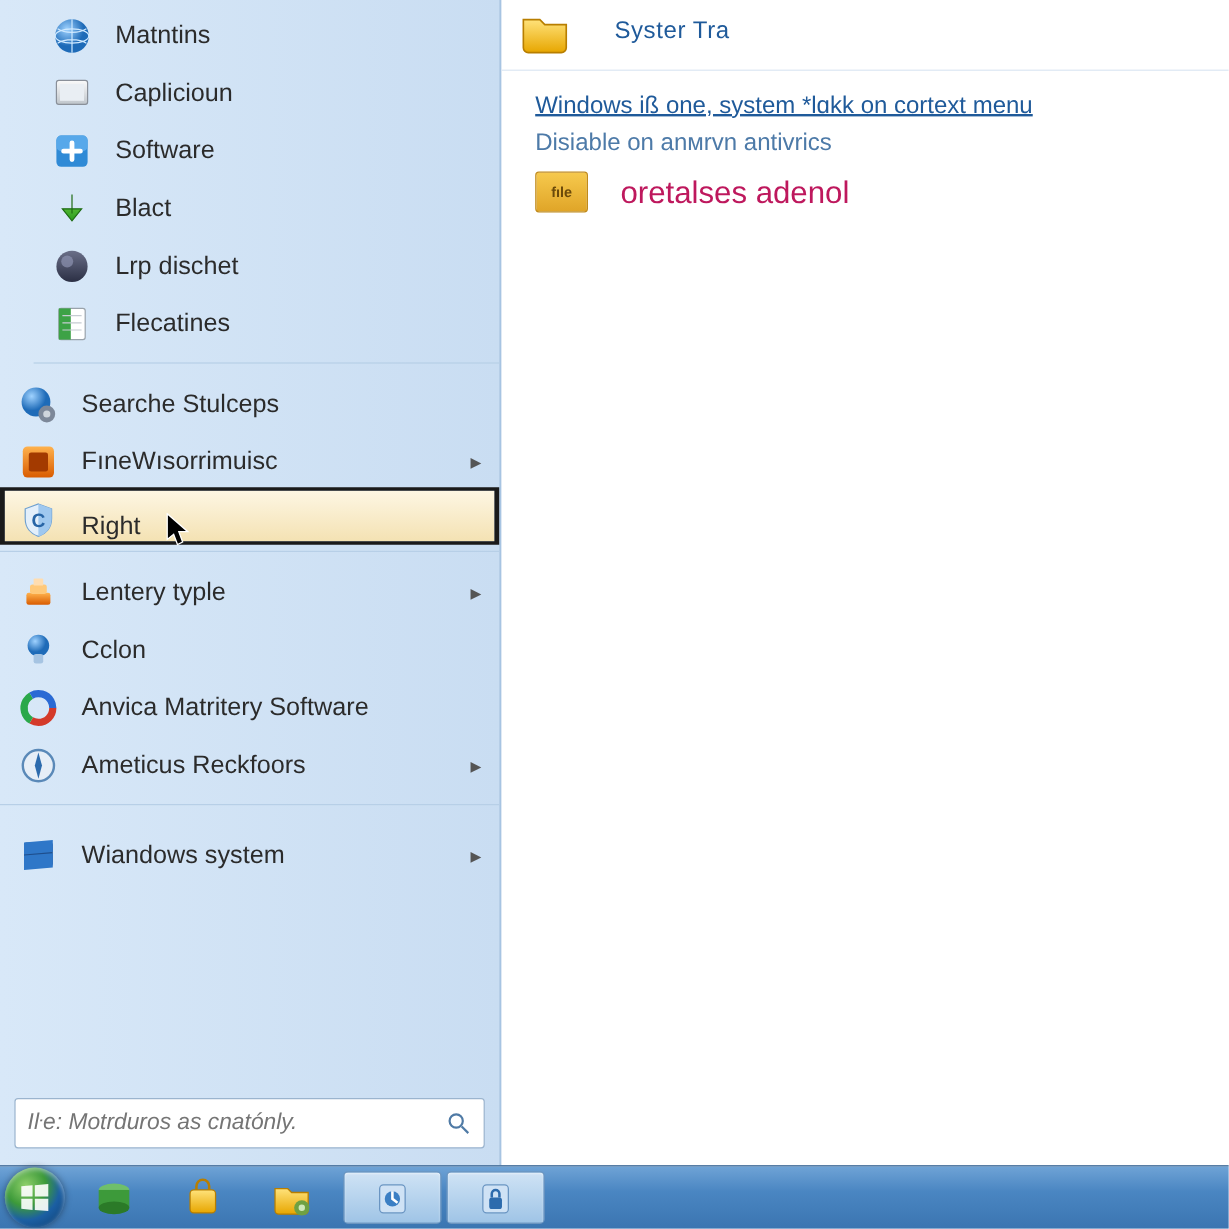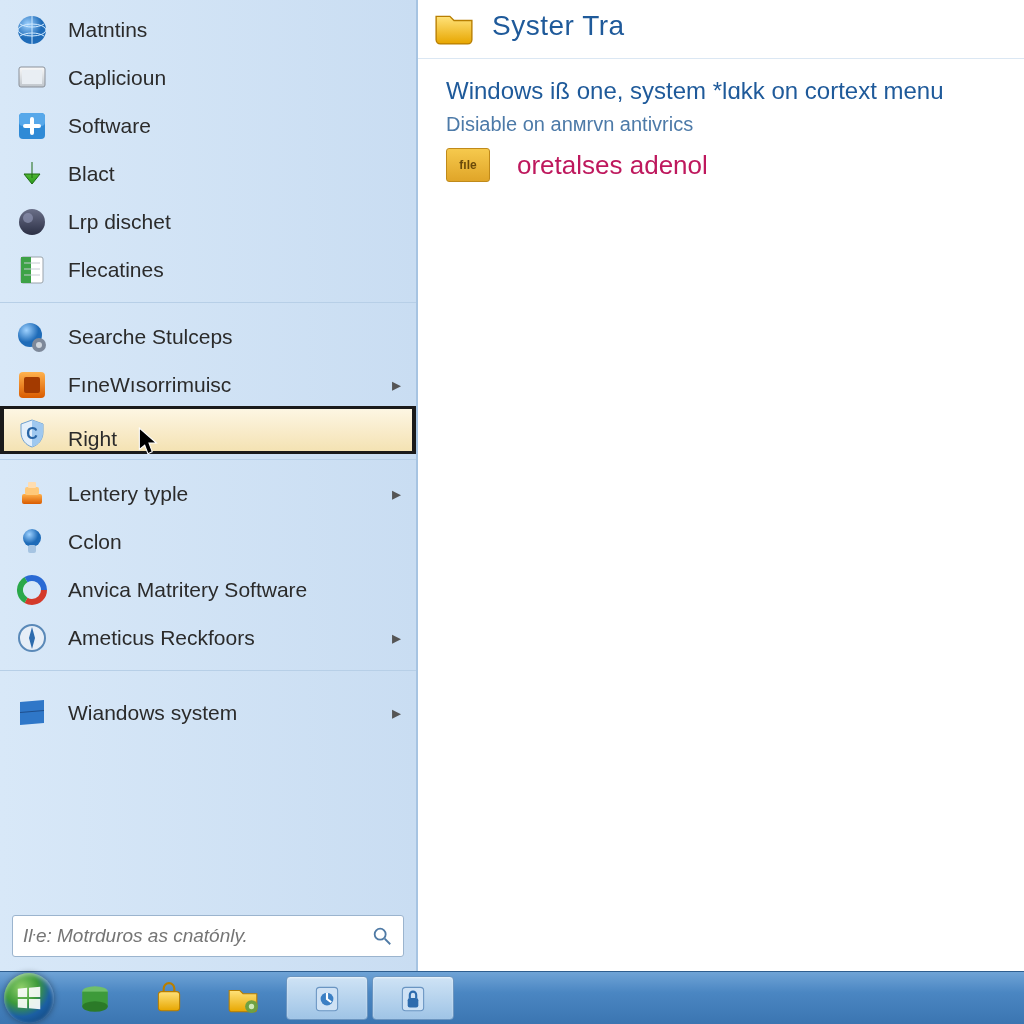--- a/index.html
+++ b/index.html
@@ -10,21 +10,21 @@
   .start-menu {
     position: absolute;
     left: 0; top: 0;
     width: 418px;
     height: 971px;
     background: linear-gradient(to right, #d8e8f8 0%, #c9ddf2 100%);
     border-right: 2px solid #a7c4e2;
     display: flex;
     flex-direction: column;
   }
-  .menu-group-a { padding: 6px 0 8px 0; border-bottom: 1px solid #b7cfe7; }
+  .menu-group-a { padding: 6px 0 8px 0; border-bottom: 1px solid #b7cfe7; margin-left: 28px; }
   .menu-group-b { padding: 10px 0 8px 0; border-bottom: 1px solid #b7cfe7; }
   .menu-group-c { padding: 10px 0 8px 0; border-bottom: 1px solid #b7cfe7; }
   .menu-group-d { padding: 18px 0 8px 0; flex: 1; }
 
   .menu-item {
     display: flex;
     align-items: center;
     height: 48px;
     padding: 0 14px;
     font-size: 21px;
@@ -78,24 +78,24 @@
     height: 971px;
     background: #fff;
   }
   .content-header {
     display: flex;
     align-items: center;
     padding: 4px 14px 10px 14px;
     border-bottom: 1px solid #dbe7f3;
   }
   .content-header .hicon { width: 44px; height: 44px; margin-right: 16px; }
-  .content-header .htitle { font-size: 28px; color: #1f5a9a; letter-spacing: 0.5px; }
+  .content-header .htitle { font-size: 20px; color: #1f5a9a; letter-spacing: 0.5px; margin-left: 20px; }
 
   .content-body { padding: 18px 28px; }
-  .body-line1 { font-size: 24px; color: #1f5a9a; margin-bottom: 8px; }
+  .body-line1 { font-size: 20px; color: #1f5a9a; margin-bottom: 8px; text-decoration: underline; }
   .body-line2 { font-size: 20px; color: #4d7aa8; margin-bottom: 12px; }
   .file-row { display: flex; align-items: center; }
   .file-badge {
     width: 44px; height: 34px;
     background: linear-gradient(to bottom, #f6c94d, #e0a528);
     border: 1px solid #c08a1a;
     border-radius: 3px;
     display: flex; align-items: center; justify-content: center;
     font-size: 12px; font-weight: bold; color: #6b4a0a;
     margin-right: 14px;

